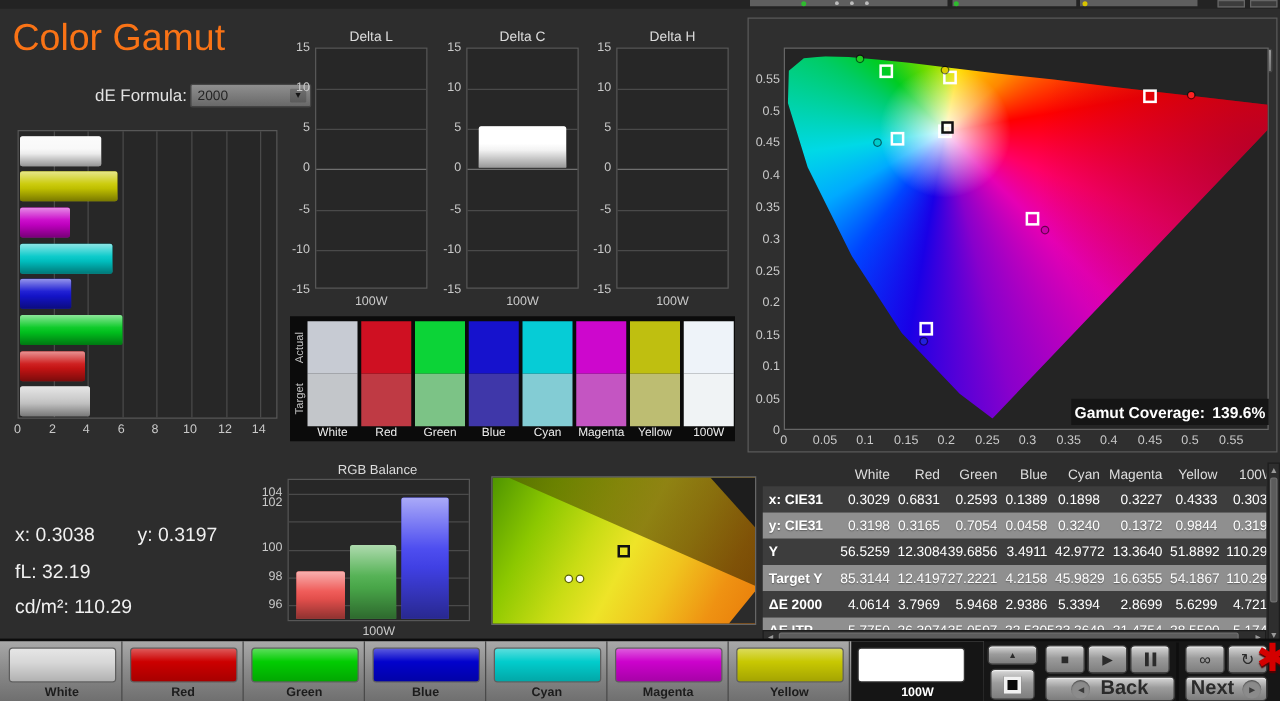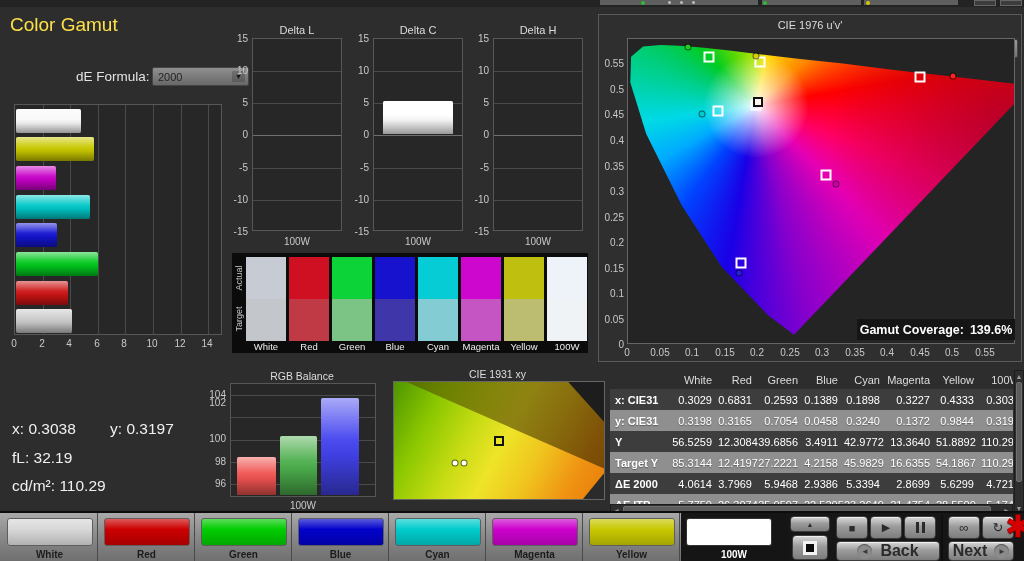--- a/index.html
+++ b/index.html
@@ -79,21 +79,21 @@
     <div class="abs" style="left: 641px; top: 1px; width: 4px; height: 4px; border-radius: 50%; background: rgb(47, 187, 47);"></div>
     <div class="abs" style="left: 668px; top: 1px; width: 3px; height: 3px; border-radius: 50%; background: rgb(189, 189, 189);"></div>
     <div class="abs" style="left: 680px; top: 1px; width: 3px; height: 3px; border-radius: 50%; background: rgb(189, 189, 189);"></div>
     <div class="abs" style="left: 692px; top: 1px; width: 3px; height: 3px; border-radius: 50%; background: rgb(189, 189, 189);"></div>
     <div class="abs" style="left: 763px; top: 1px; width: 4px; height: 4px; border-radius: 50%; background: rgb(47, 187, 47);"></div>
     <div class="abs" style="left: 866px; top: 1px; width: 4px; height: 4px; border-radius: 50%; background: rgb(216, 196, 0);"></div>
     <div class="abs" style="left:974px;top:0;width:22px;height:6px;background:#3c3c3c;border:1px solid #666"></div>
     <div class="abs" style="left:1000px;top:0;width:22px;height:6px;background:#3c3c3c;border:1px solid #666"></div>
   </div>
 
-  <div class="abs" style="left:10px;top:14px;font-size:19px;color:#fde047">Color Gamut</div>
+  <div class="abs" style="left:10px;top:14px;font-size:30px;color:#f97316">Color Gamut</div>
 
   <div class="abs" style="left:76px;top:69px;font-size:13.5px;color:#e3e3e3">dE Formula:</div>
   <div class="dropdown" style="left:152px;top:67px;width:97px;height:19px">
     <span style="color:#252525">2000</span>
     <span class="arr">▼</span>
   </div>
 
   <div class="plot" style="left:14px;top:104px;width:208px;height:231px">
     <div class="gridv" style="left:28px"></div>
       <div class="gridv" style="left:55px"></div>
@@ -196,21 +196,20 @@
     <div class="abs small ct" style="left:223px;top:88px;width:52px;font-size:9.5px;color:#eee">Magenta</div>
     <div class="abs" style="left: 272px; top: 4px; width: 40px; height: 42px; background: rgb(191, 191, 16);"></div>
     <div class="abs" style="left: 272px; top: 46px; width: 40px; height: 42px; background: rgb(189, 189, 114);"></div>
     <div class="abs small ct" style="left:266px;top:88px;width:52px;font-size:9.5px;color:#eee">Yellow</div>
     <div class="abs" style="left: 315px; top: 4px; width: 40px; height: 42px; background: rgb(238, 243, 249);"></div>
     <div class="abs" style="left: 315px; top: 46px; width: 40px; height: 42px; background: rgb(240, 243, 245);"></div>
     <div class="abs small ct" style="left:309px;top:88px;width:52px;font-size:9.5px;color:#eee">100W</div>
   </div>
 
   <div class="abs" style="left:598px;top:14px;width:424px;height:348px;background:#2f2f2f;border:1px solid #5a5a5a">
-    <div class="charttitle abs" style="left:0;top:4px;width:100%">CIE 1976 u'v'</div>
     <div class="abs" style="left:303px;top:27px;font-size:11.5px;color:#e8e8e8">Gamut coverage:</div>
     <div class="dropdown" style="left:381px;top:24px;width:38px;height:19px;background:linear-gradient(#9a9a9a,#757575)">
       <span style="color:#f7f7f7">u'v'</span>
       <span class="arr">▼</span>
     </div>
 
     <div class="plot" style="left:28px;top:23px;width:388px;height:306px;background:#242424;border-color:#666">
       <div class="horseshoe"></div>
       <div class="tsq" style="left: 33.0566%; top: 21.844%;"></div>
       <div class="tsq" style="left: 75.6778%; top: 12.659%;"></div>
@@ -288,21 +287,20 @@
     <div class="vbar bar3d" style="left: 49px; width: 37px; background: rgb(76, 174, 76); height: 59.51px;"></div>
     <div class="vbar bar3d" style="left: 90px; width: 38px; background: rgb(67, 67, 239); height: 97.25px;"></div>
   </div>
   <div class="abs small rt" style="left:202px;top:389px;width:24px">104</div>
   <div class="abs small rt" style="left:202px;top:397px;width:24px">102</div>
   <div class="abs small rt" style="left:202px;top:433px;width:24px">100</div>
   <div class="abs small rt" style="left:202px;top:456px;width:24px">98</div>
   <div class="abs small rt" style="left:202px;top:478px;width:24px">96</div>
   <div class="abs small ct" style="left:230px;top:500px;width:146px">100W</div>
 
-  <div class="abs charttitle" style="left:390px;top:368px;width:215px;font-size:10.5px">CIE 1931 xy</div>
   <div class="abs" style="left:393px;top:381px;width:212px;height:119px;border:1px solid #666;overflow:hidden">
     <div class="cie31bg"></div>
     <div class="cie31olive"></div>
     <div class="cie31dark1"></div>
     <div class="cie31dark2"></div>
     <div class="tsq blk" style="left: 50%; top: 50%;"></div>
     <div class="mdot" style="background: rgb(255, 255, 255); left: 29%; top: 69%;"></div>
     <div class="mdot" style="background: rgb(255, 255, 255); left: 33.5%; top: 69%;"></div>
   </div>
 

